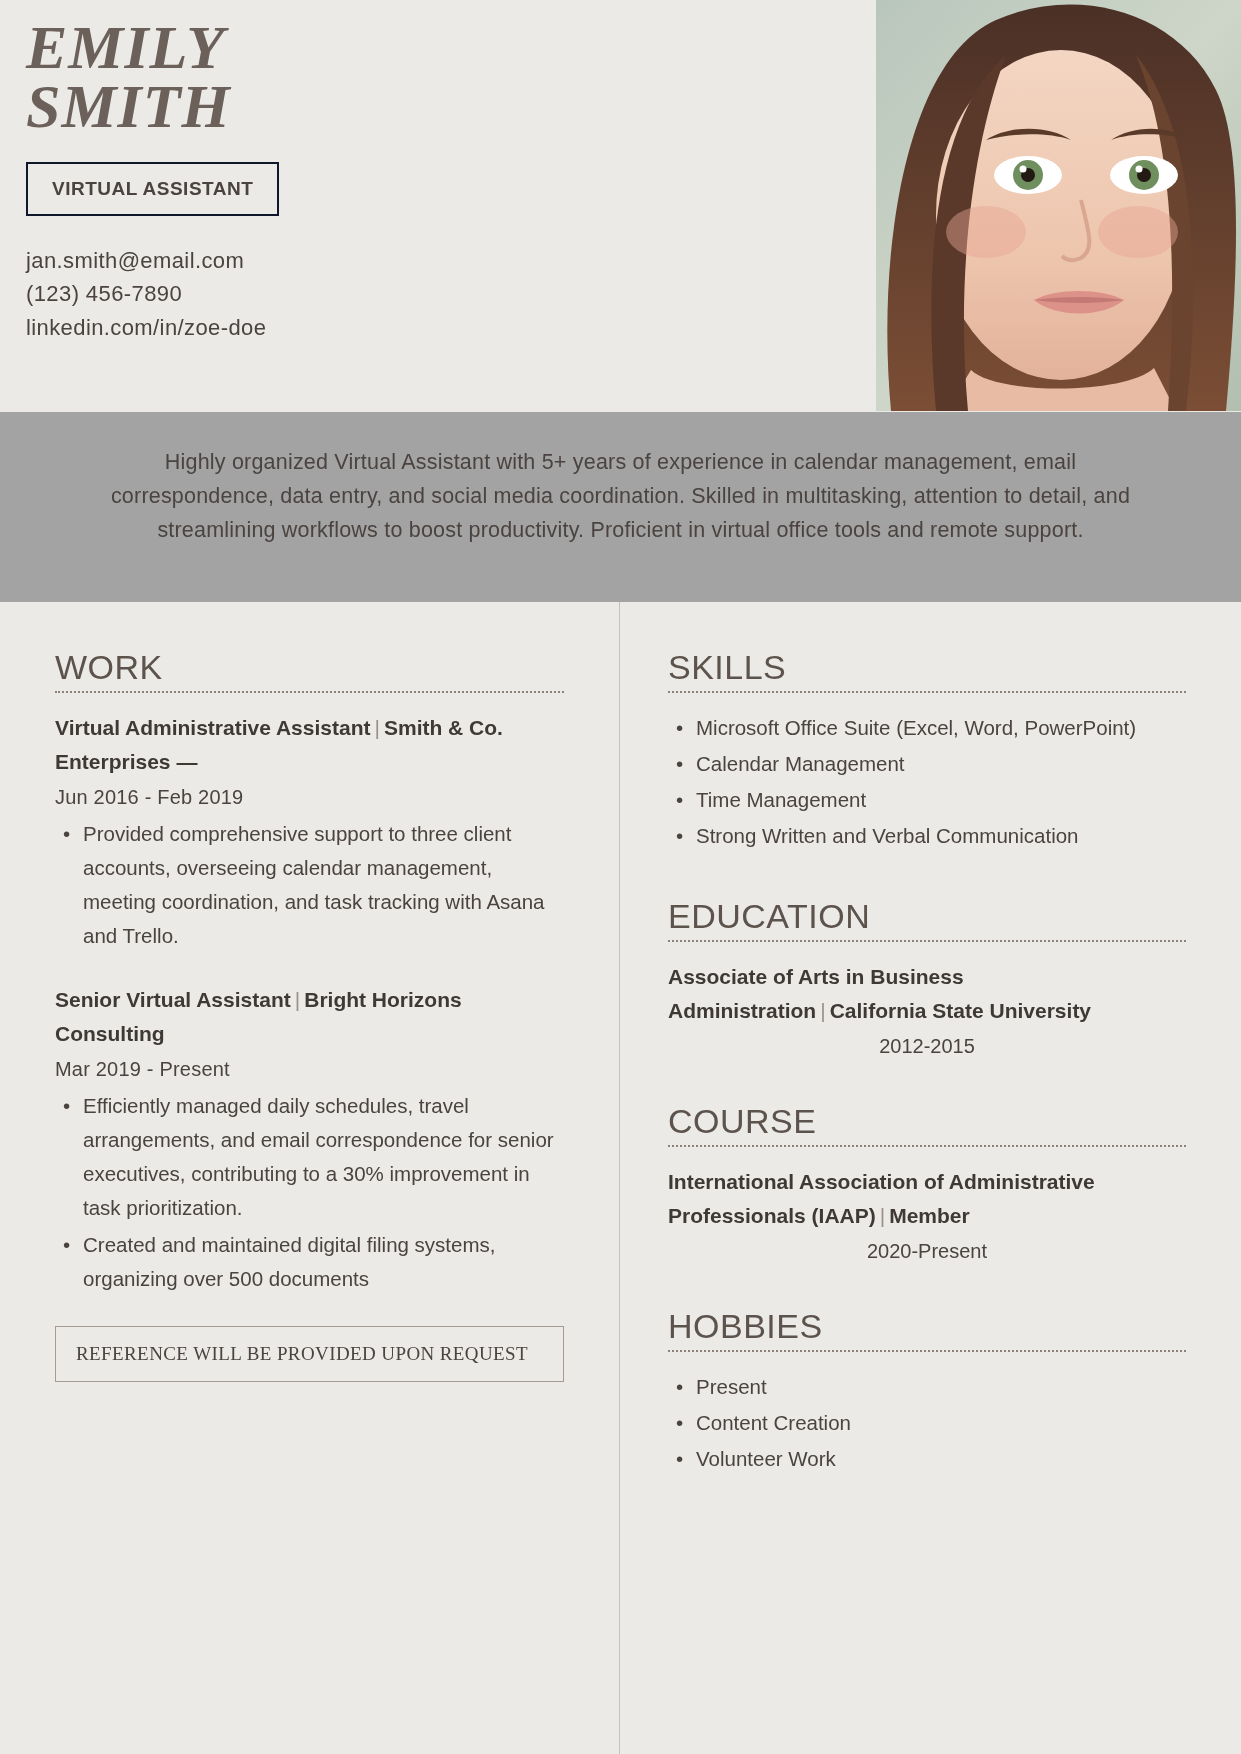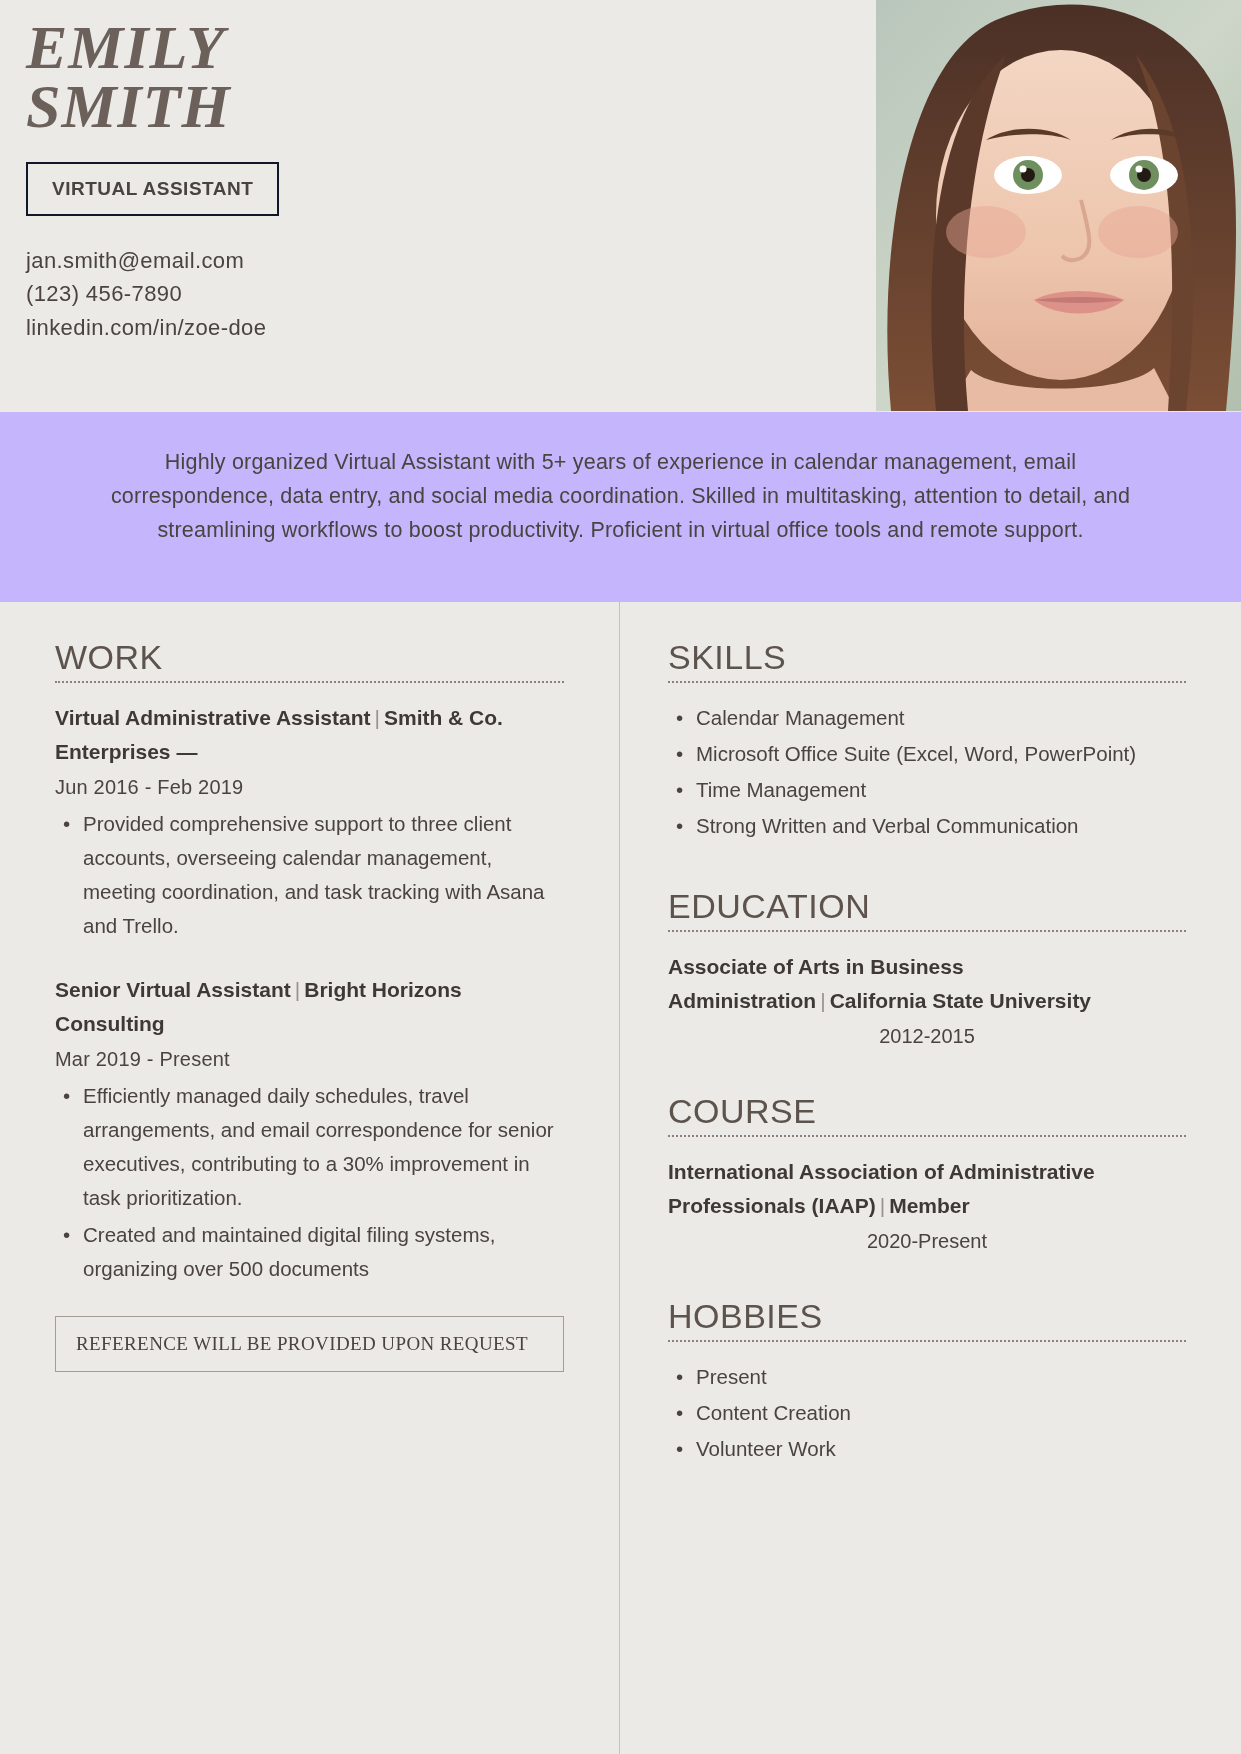--- a/index.html
+++ b/index.html
@@ -67,21 +67,21 @@
     top: 0;
     width: 365px;
     height: 411px;
     overflow: hidden;
     background: #c9b6a6;
   }
   .photo svg { display: block; }
 
   
   .summary {
-    background: #c4b5fd;
+    background: #a3a3a3;
     padding: 34px 92px 34px 92px;
     text-align: center;
     font-size: 21.5px;
     line-height: 1.58;
     color: #4a4340;
     letter-spacing: 0.2px;
     box-sizing: border-box;
     min-height: 190px;
   }
 
@@ -102,21 +102,21 @@
     flex: 1;
     padding: 36px 55px 0 48px;
     box-sizing: border-box;
   }
 
   .section-title {
     font-size: 34px;
     font-weight: normal;
     color: #5d534d;
     letter-spacing: 0.5px;
-    margin: 0 0 4px 0;
+    margin: 10px 0 4px 0;
   }
   .rule {
     border-bottom: 2px dotted #8d8179;
     margin-bottom: 18px;
   }
 
   .job-title {
     font-size: 21px;
     font-weight: bold;
     color: #3f3936;
@@ -284,22 +284,22 @@
 
     <div class="reference">REFERENCE WILL BE PROVIDED UPON REQUEST</div>
   </div>
 
   <div class="col-right">
 
     <div class="right-section">
       <div class="section-title">SKILLS</div>
       <div class="rule"></div>
       <ul class="bullets skills-list">
+        <li>Microsoft Office Suite (Excel, Word, PowerPoint)</li>
         <li>Calendar Management</li>
-        <li>Microsoft Office Suite (Excel, Word, PowerPoint)</li>
         <li>Time Management</li>
         <li>Strong Written and Verbal Communication</li>
       </ul>
     </div>
 
     <div class="right-section">
       <div class="section-title">EDUCATION</div>
       <div class="rule"></div>
       <p class="edu-title">
         <span>Associate of Arts in Business Administration</span><span class="sep">|</span><span>California State University</span>

